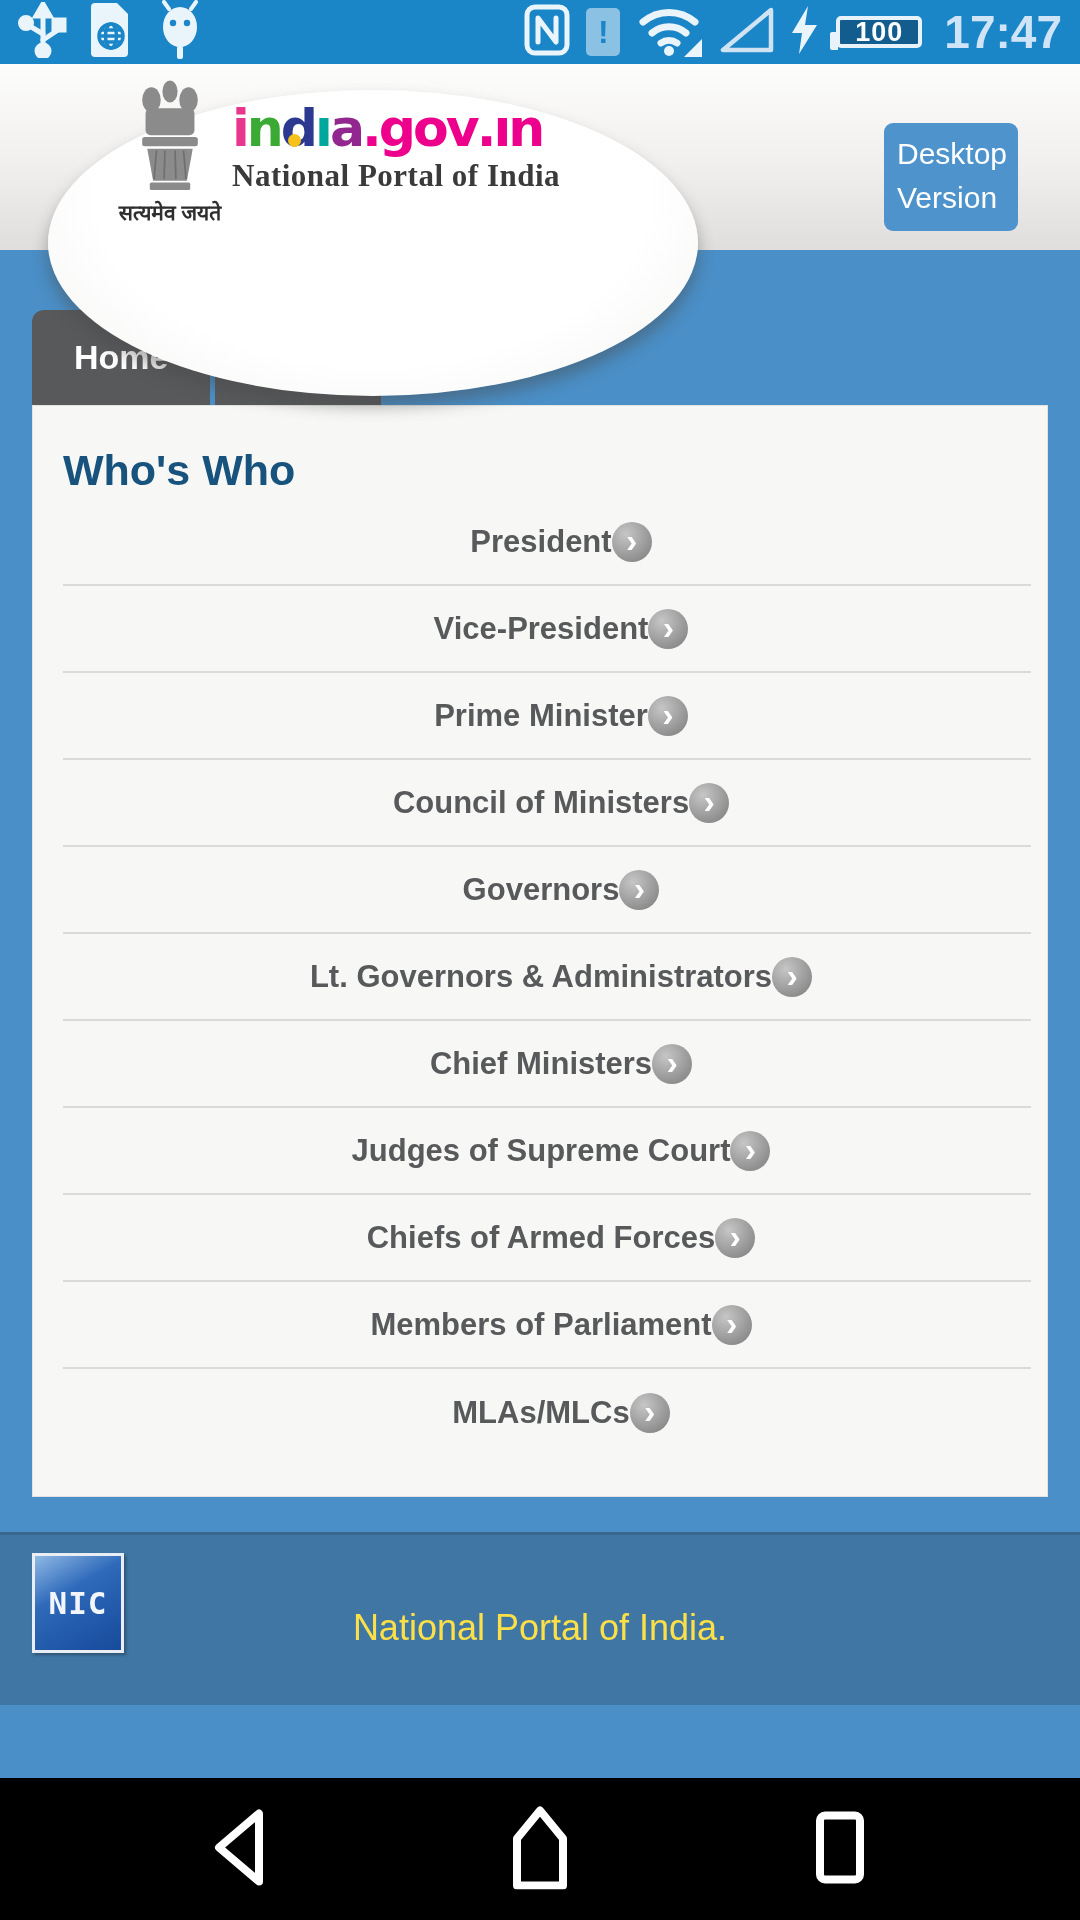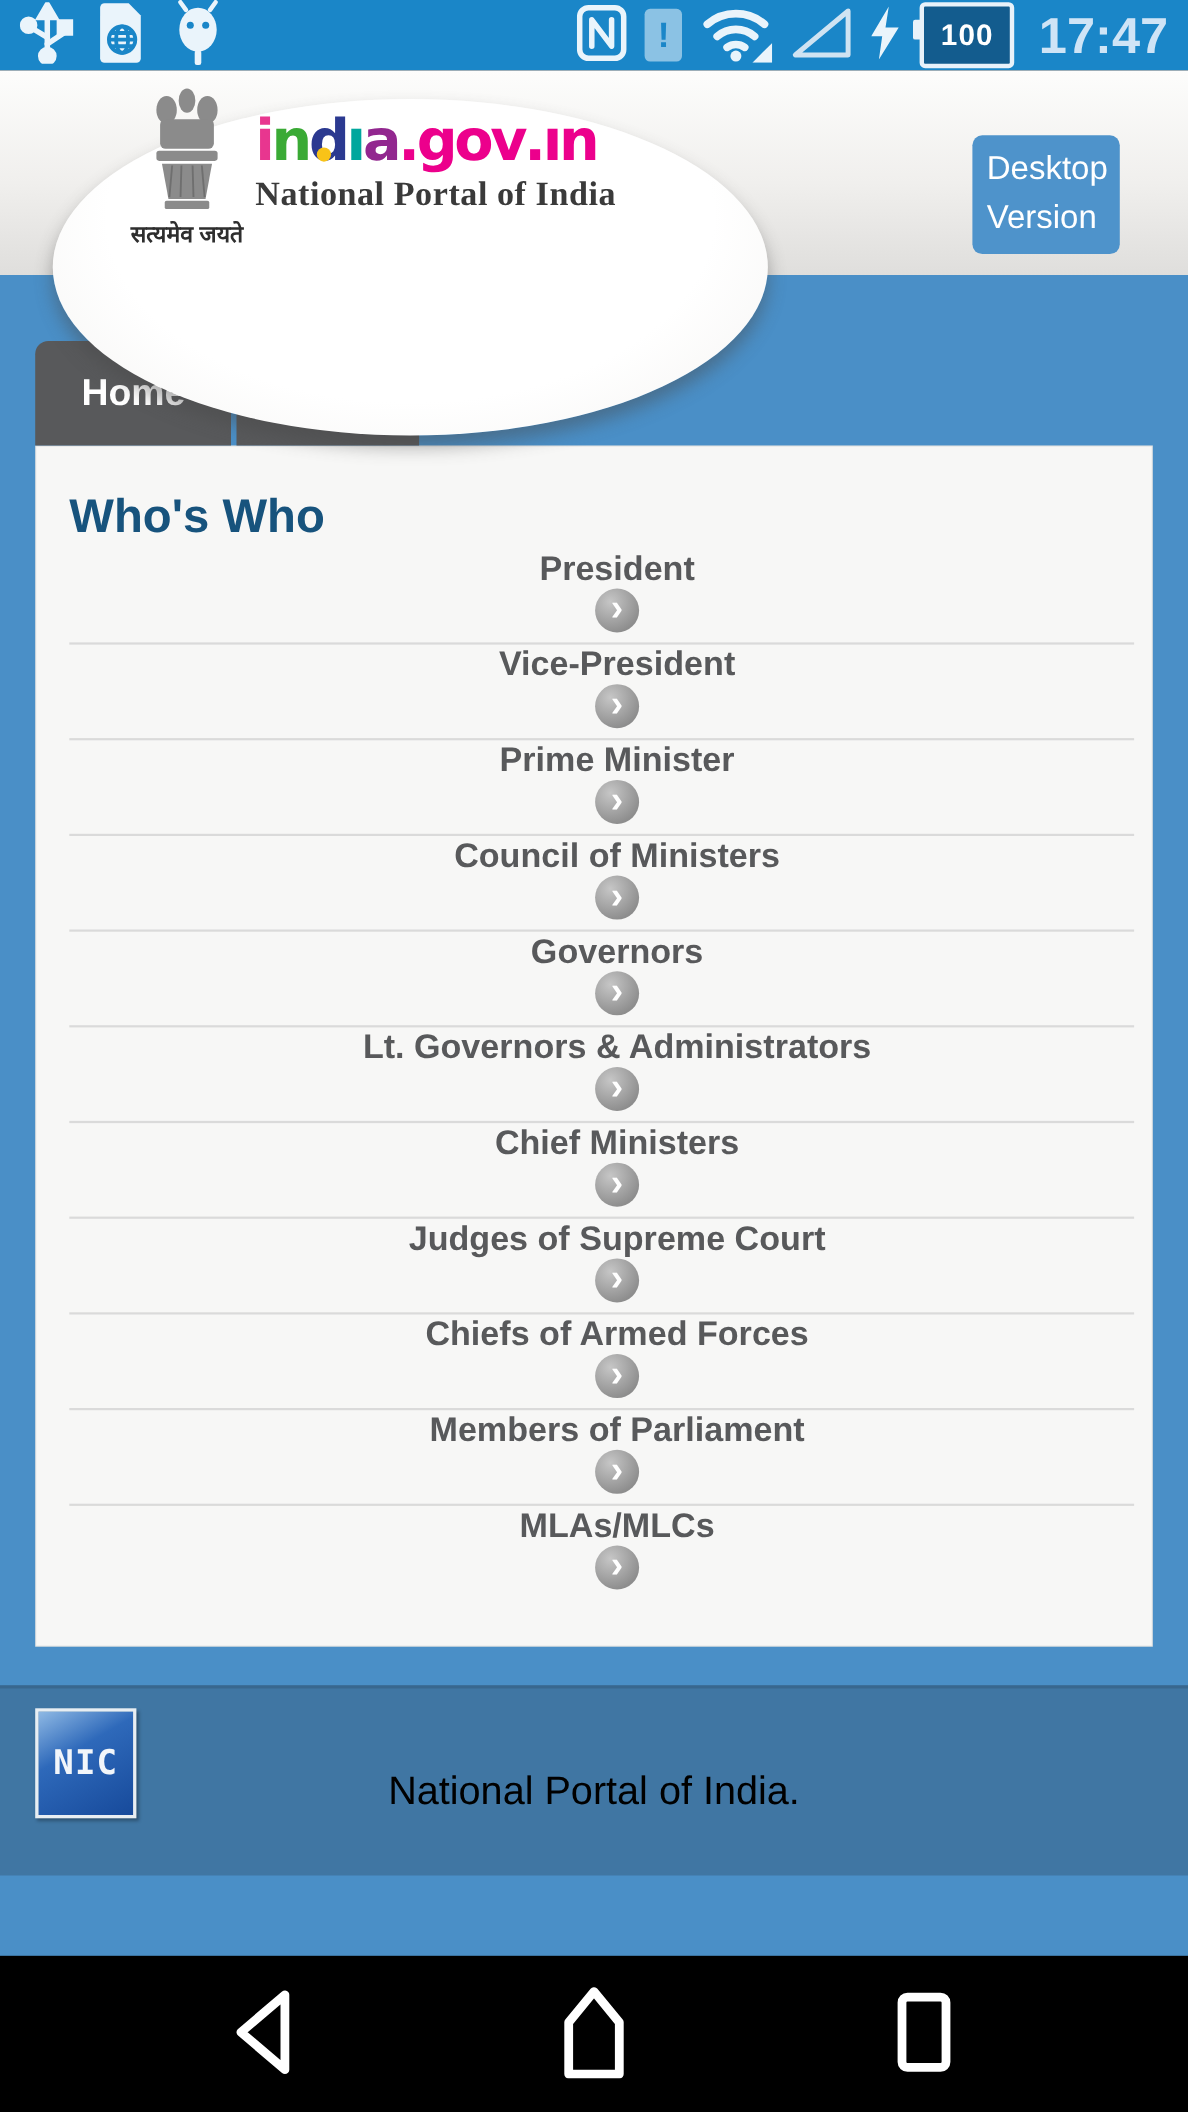--- a/index.html
+++ b/index.html
@@ -14,21 +14,21 @@
     padding: 0 18px; flex: none;
   }
   .sb-left, .sb-right { display: flex; align-items: center; gap: 20px; }
   .sb-right { gap: 16px; }
   .sim-alert {
     width: 34px; height: 48px; border-radius: 5px;
     background: rgba(234,244,251,.55); color: #1a86c8;
     font-weight: bold; font-size: 32px; display: flex; align-items: center; justify-content: center;
   }
   .battery {
-    position: relative; width: 86px; height: 60px; border: 4px solid #e8f2fa; border-radius: 5px;
+    position: relative; width: 86px; height: 32px; border: 4px solid #e8f2fa; border-radius: 5px;
     background: #135c8e; display: flex; align-items: center; justify-content: center;
     margin-left: 2px;
   }
   .battery::before {
     content: ""; position: absolute; left: -10px; top: 12px; width: 8px; height: 18px;
     background: #e8f2fa; border-radius: 2px 0 0 2px;
   }
   .battery span { color: #fff; font-size: 27px; font-weight: bold; letter-spacing: 1px; }
   .sb-time { color: #cfe4f6; font-size: 46px; font-weight: bold; margin-left: 6px; }
 
@@ -67,22 +67,22 @@
     border-radius: 12px 12px 0 0; font-family: "Liberation Sans", sans-serif;
     font-size: 34px; font-weight: bold; padding: 0 42px; cursor: pointer;
   }
   .content-card {
     width: 1016px; margin: 0 32px; min-height: 1086px;
     background: #f7f7f6; border: 1px solid rgba(0,0,0,.08);
     padding: 26px 16px 40px 30px;
   }
   .page-title { color: var(--title-color, #17537d); font-size: 43px; font-weight: bold; margin: 14px 0 4px 0; }
   .list-item {
-    display: flex; align-items: center; justify-content: flex-start;
-    height: 87px; padding-left: 28px; border-bottom: 2px solid #dadada; cursor: pointer; flex-direction: column;
+    display: flex; align-items: center; justify-content: center;
+    height: 87px; padding-left: 28px; border-bottom: 2px solid #dadada; cursor: pointer;
   }
   .list-item:last-child { border-bottom: none; }
   .list-item .label { color: var(--item-color, #58595b); font-size: 31px; font-weight: bold; }
   .chevron {
     width: 40px; height: 40px; border-radius: 50%;
     background: radial-gradient(circle at 35% 30%, #c6c6c6, #8d8d8d 75%);
     color: #fff; font-size: 34px; font-weight: bold;
     display: flex; align-items: center; justify-content: center; line-height: 1;
     padding-bottom: 4px;
   }
@@ -93,21 +93,21 @@
     border-top: 3px solid rgba(0,0,0,.12);
     position: relative; display: flex; align-items: center;
   }
   .nic-logo {
     position: absolute; left: 32px; top: 18px; width: 92px; height: 100px;
     background: linear-gradient(150deg, #8fb9e4 0%, #2e69ba 38%, #174a9b 100%);
     border: 3px solid #e8eef3; box-shadow: 2px 2px 3px rgba(0,0,0,.3);
     color: #f2f6fa; font-family: "DejaVu Sans Mono", monospace; font-weight: bold; font-size: 31px;
     display: flex; align-items: center; justify-content: center; letter-spacing: 1px; cursor: pointer;
   }
-  .footer-text { width: 100%; text-align: center; color: #000000; font-size: 36px; margin-top: 16px; }
+  .footer-text { width: 100%; text-align: center; color: #fde047; font-size: 36px; margin-top: 16px; }
 
   
   .nav-bar { height: 142px; background: var(--nav-bar-bg, #000); position: relative; flex: none; }
   .nav-btn { position: absolute; top: 50%; transform: translate(-50%, -50%); background: none; border: none; cursor: pointer; }
   .nav-back { left: 240px; }
   .nav-home { left: 540px; }
   .nav-recents { left: 840px; }
 </style>
 </head>
 <body>

